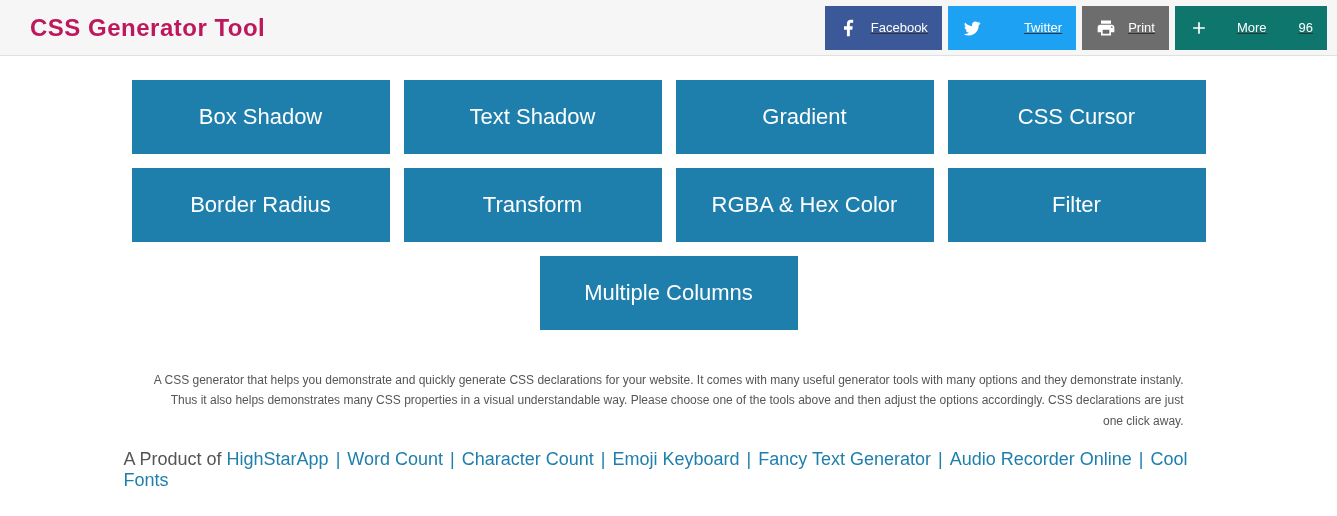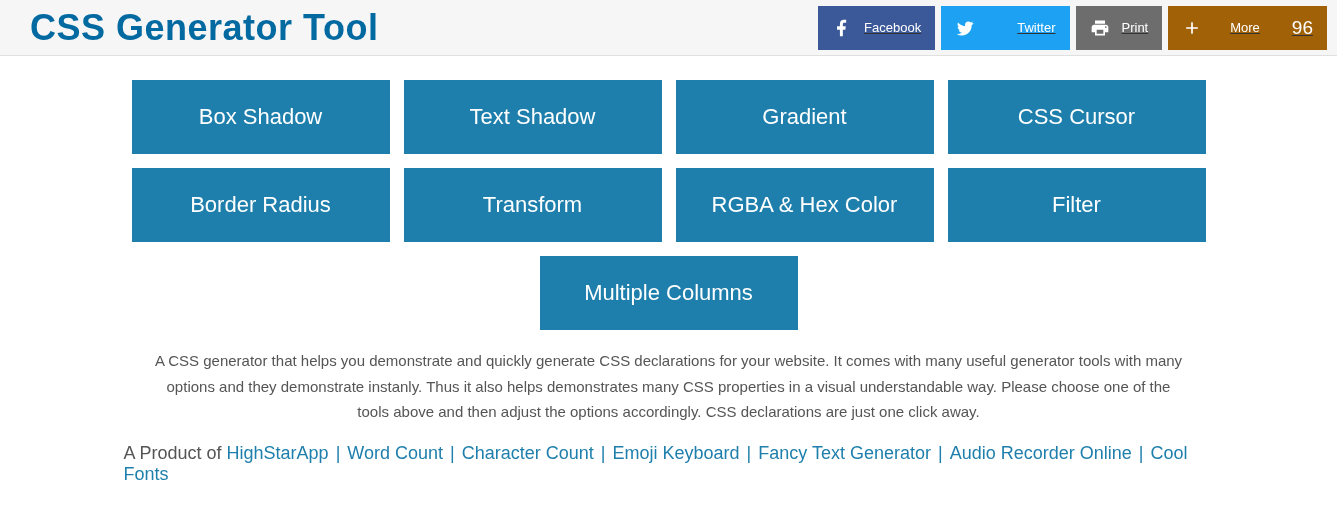--- a/index.html
+++ b/index.html
@@ -2,36 +2,36 @@
 <html><head>
   <meta charset="utf-8">
   <style>
     * { margin: 0; padding: 0; box-sizing: border-box; }
     body { font-family: 'Segoe UI', -apple-system, 'Helvetica Neue', Arial, sans-serif; background: #fff; width: 1337px; color: #333; }
     .top-bar {
       display: flex; justify-content: space-between; align-items: center;
       background: #f6f6f6; border-bottom: 1px solid #e0e0e0; padding: 6px 10px 6px 30px;
       height: 56px;
     }
-    .brand-title { font-size: 36px; color:#0369a1; font-weight:600; letter-spacing:0.5px; }
+    .brand-title { font-size: 24px; color:#be185d; font-weight:600; letter-spacing:0.5px; }
     .share-row { display:flex; gap:6px;text-decoration:underline; }
     .share-btn { display:flex; align-items:center; padding:0 14px; height:44px; color:#fff; font-size:13px; gap:12px; cursor:pointer; }
     .share-btn.fb { background:#3b5998; }
     .share-btn.tw { background:#1da1f2;gap:42px; }
     .share-btn.pr { background:#6d6d6d; }
-    .share-btn.mr { background:#a16207;gap:28px; }
-    .share-btn .cnt { margin-left:4px; font-size:19px; }
+    .share-btn.mr { background:#0f766e;gap:28px; }
+    .share-btn .cnt { margin-left:4px; font-size:13px; }
     .share-btn svg { fill:#fff; width:20px; height:20px; display:block; }
     .content-wrap { width:1090px; margin:24px auto 0 auto; }
     .grid { display:flex; flex-wrap:wrap; gap:14px; justify-content:center; }
     .tile {
       background:#1e7fac; color:#fff; width:258px; height:74px; display:flex;
       align-items:center; justify-content:center; font-size:22px; cursor:pointer;
     }
-    .lead { margin-top:18px; text-align:center; color:#555; font-size:15px; line-height:1.7; padding:0 30px; }
+    .lead { margin-top:40px; text-align:right; color:#555; font-size:12px; line-height:1.7; padding:0 30px; }
     .footer { margin-top:18px; text-align:left; color:#555; font-size:18px; }
     .footer a { color:#1e7fac; text-decoration:none; cursor:pointer; }
     .footer .sep { color:#1e7fac; padding:0 2px; }
   </style>
 </head>
 <body>
 
 <div class="top-bar">
   <div class="brand-title">CSS Generator Tool</div>
   <div class="share-row">

